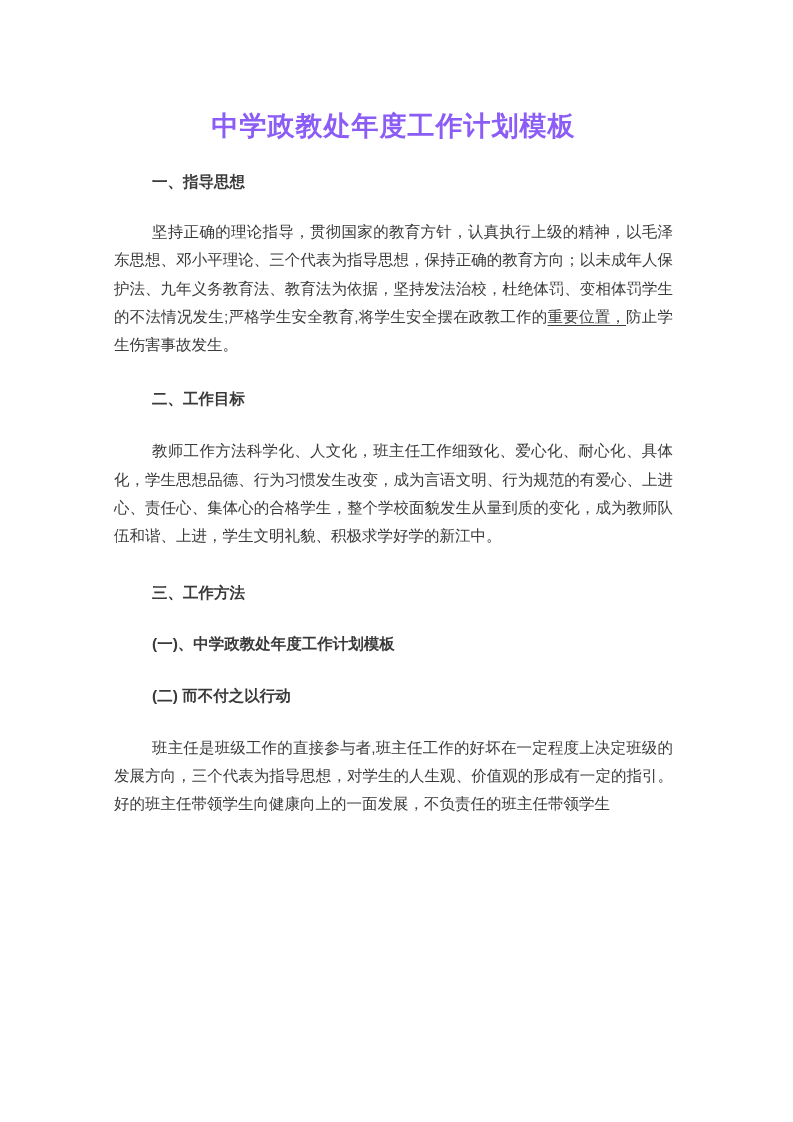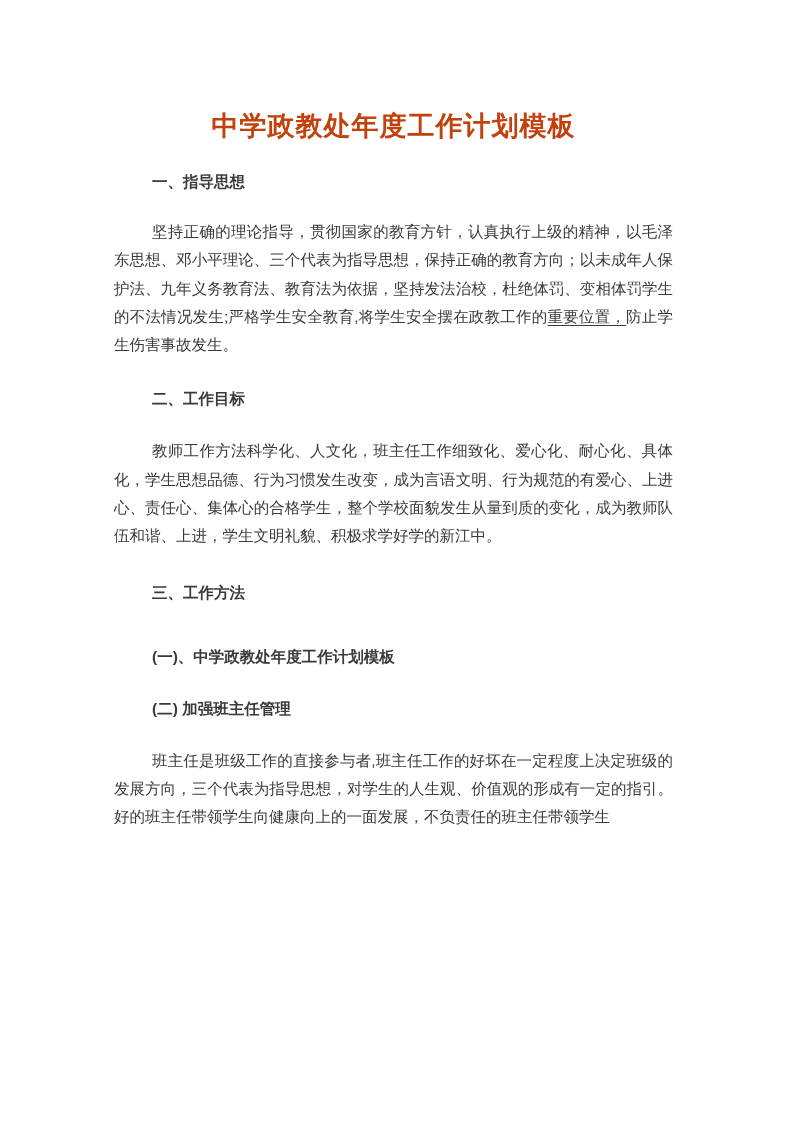--- a/index.html
+++ b/index.html
@@ -18,21 +18,21 @@
     height: 1122px;
     background: #ffffff;
     padding: 108px 120px 0 114px;
     font-family: "Liberation Sans", "DejaVu Sans", sans-serif;
     color: #3a3a3a;
   }
   .doc-title {
     font-size: 27px;
     line-height: 36px;
     font-weight: bold;
-    color: #c2410c;
+    color: #8b5cf6;
     text-align: center;
     margin: 0 0 24px 0;
     letter-spacing: 1px;
   }
   .h-sec {
     font-size: 15.5px;
     line-height: 28px;
     text-indent: 38px;
     margin: 0 0 22px 0;
     font-weight: bold;
@@ -40,21 +40,21 @@
   .para {
     font-size: 15.5px;
     line-height: 28.3px;
     text-align: justify;
     text-indent: 38px;
     margin: 0 0 26px 0;
   }
   .mb24 { margin-bottom: 24px; }
   .mb26 { }
   .mb28 { margin-bottom: 28px; }
-  .mb29 { margin-bottom: 36px; }
+  .mb29 { margin-bottom: 23px; }
   .mb0  { margin-bottom: 0; }
   .u {
     text-decoration: underline;
     text-underline-offset: 3px;
   }
 </style>
 </head>
 <body>
 
 <div class="page">
@@ -67,17 +67,17 @@
 
   <p class="h-sec mb24">二、工作目标</p>
 
   <p class="para mb28">教师工作方法科学化、人文化，班主任工作细致化、爱心化、耐心化、具体化，学生思想品德、行为习惯发生改变，成为言语文明、行为规范的有爱心、上进心、责任心、集体心的合格学生，整个学校面貌发生从量到质的变化，成为教师队伍和谐、上进，学生文明礼貌、积极求学好学的新江中。</p>
 
   <p class="h-sec mb29">三、工作方法</p>
 
   <p class="h-sec mb24">(一)、中学政教处年度工作计划模板</p>
 
 
-  <p class="h-sec mb24">(二) 加强班主任管理</p>
+  <p class="h-sec mb24">(二) 而不付之以行动</p>
 
   <p class="para mb0">班主任是班级工作的直接参与者,班主任工作的好坏在一定程度上决定班级的发展方向，三个代表为指导思想，对学生的人生观、价值观的形成有一定的指引。好的班主任带领学生向健康向上的一面发展，不负责任的班主任带领学生</p>
 
 </div>
 
 </body></html>

